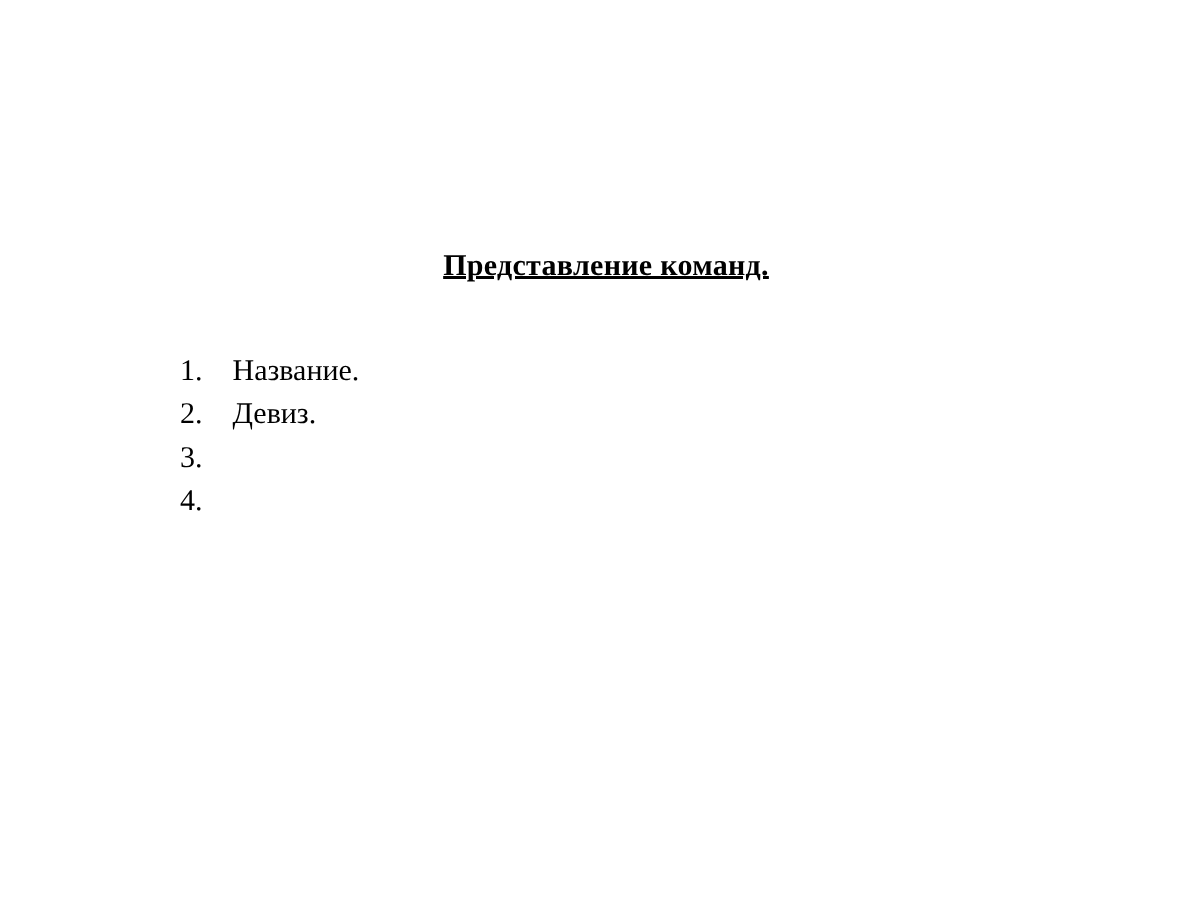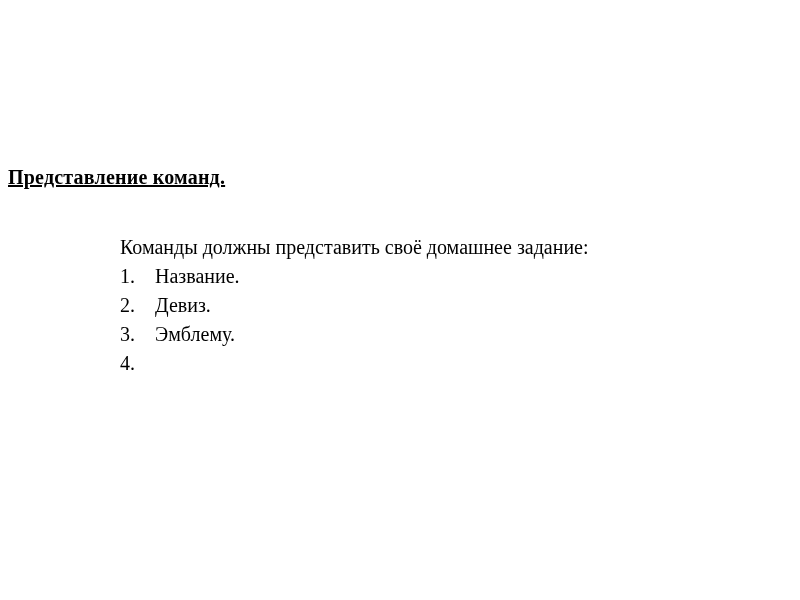--- a/index.html
+++ b/index.html
@@ -27,21 +27,21 @@
     font-size: 20px;
     line-height: 29px;
   }
   .slide-title {
     position: absolute;
     top: 163px;
     left: 0;
     width: 100%;
     margin: 0;
     padding-left: 8px;
-    text-align: left;
+    text-align: center;
     font-size: 20px;
     font-weight: bold;
     text-decoration: underline;
     line-height: 29px;
     letter-spacing: 0.2px;
   }
   .slide-body {
     position: absolute;
     left: 120px;
     top: 233px;
@@ -70,37 +70,35 @@
 </style>
 </head>
 <body>
 
 <div class="slide">
 
   <h1 class="slide-title">Представление команд.</h1>
 
   <div class="slide-body">
 
-    <p class="lead">Команды должны представить своё домашнее задание:</p>
 
     <div class="numbered-list">
 
       <div class="list-row">
         <span class="num">1.</span>
         <span class="txt">Название.</span>
       </div>
 
       <div class="list-row">
         <span class="num">2.</span>
         <span class="txt">Девиз.</span>
       </div>
 
       <div class="list-row">
         <span class="num">3.</span>
-        <span class="txt">Эмблему.</span>
       </div>
 
       <div class="list-row">
         <span class="num">4.</span>
       </div>
 
     </div>
   </div>
 </div>
 

